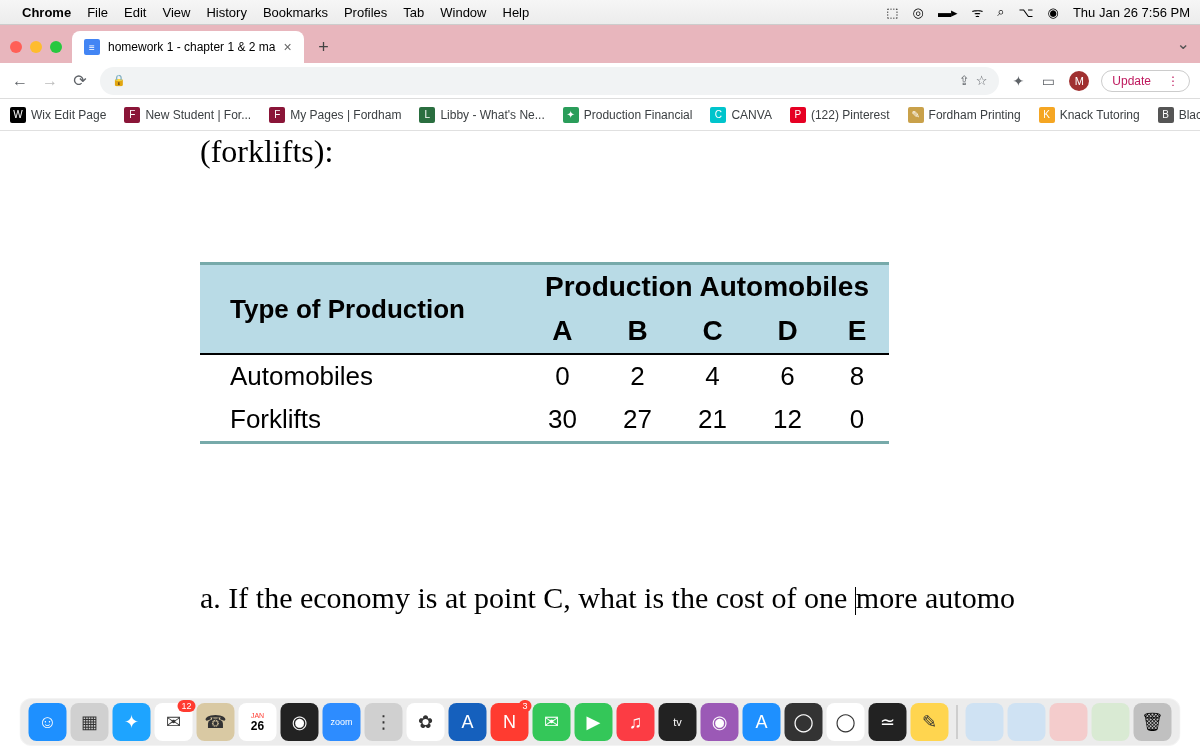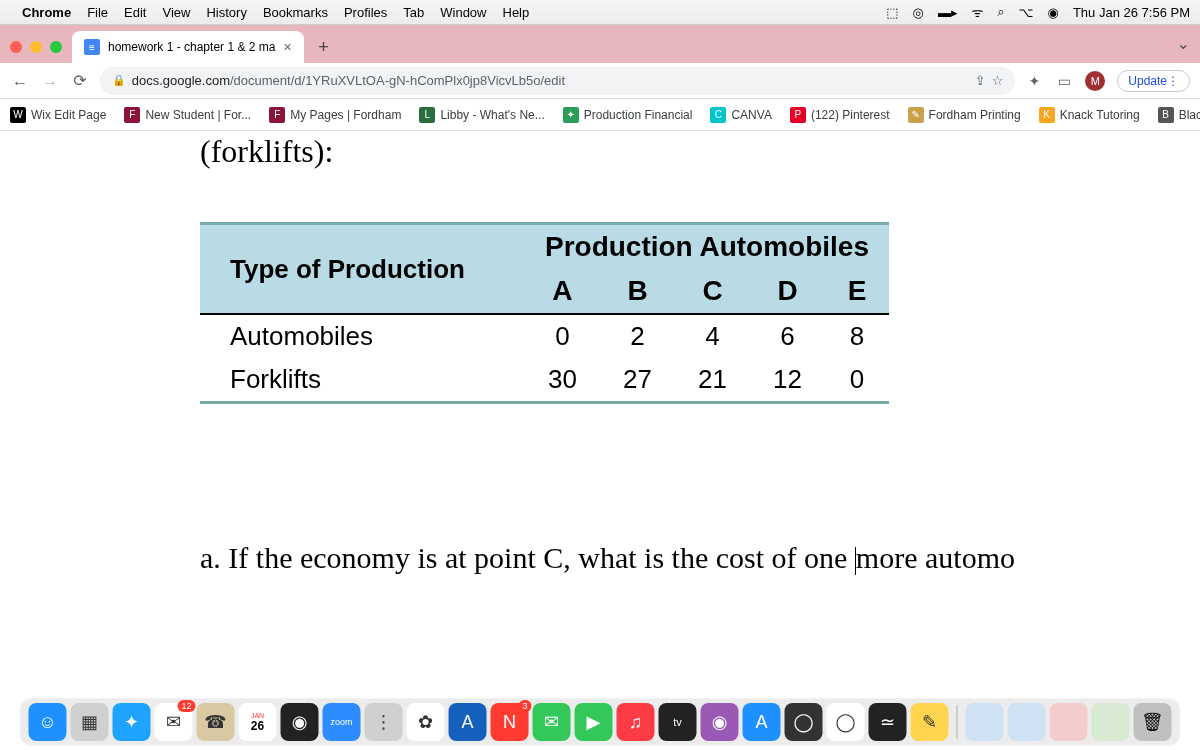--- a/index.html
+++ b/index.html
@@ -25,31 +25,31 @@
 
 
 .toolbar { height:36px; background:#fff; display:flex; align-items:center; padding:0 10px; gap:10px; border-bottom:1px solid #ddd; }
 .nav-btn { width:20px; text-align:center; color:#5f6368; font-size:16px; cursor:pointer; }
 .omnibox { flex:1; height:28px; background:#f1f3f4; border-radius:14px; display:flex; align-items:center; padding:0 12px; font-size:13px; color:#5f6368; gap:6px; }
 .omnibox .lock { font-size:11px; }
 .omnibox .url-dark { color:#202124; }
 .toolbar-right { display:flex; align-items:center; gap:12px; }
 .ext-icon { width:18px; height:18px; display:flex; align-items:center; justify-content:center; font-size:14px; color:#5f6368; }
 .avatar-m { width:20px; height:20px; border-radius:50%; background:#a03030; color:#fff; font-size:11px; display:flex; align-items:center; justify-content:center; }
-.update-btn { border:1px solid #ccc; border-radius:14px; padding:3px 10px; font-size:12px; color:#1d4ed8; display:flex; align-items:center; gap:0; }
+.update-btn { border:1px solid #ccc; border-radius:14px; padding:3px 10px; font-size:12px; color:#be185d; display:flex; align-items:center; gap:16px; }
 
 
 .bookmarks { height:32px; background:#fff; display:flex; align-items:center; padding:0 10px; gap:18px; font-size:12px; color:#3c4043; border-bottom:1px solid #e0e0e0; }
 .bookmark { display:flex; align-items:center; gap:5px; cursor:pointer; white-space:nowrap; }
 .bm-icon { width:16px; height:16px; border-radius:2px; display:inline-flex; align-items:center; justify-content:center; font-size:10px; color:#fff; }
 
 
 .doc-area { height:calc(750px - 24px - 38px - 36px - 32px - 48px); overflow:hidden; background:#fff; padding:0 0 0 200px; }
 .doc-heading { font-family:"Times New Roman",serif; font-size:32px; margin-top:2px; }
-.table-wrap { margin-top:52px; }
+.table-wrap { margin-top:92px; }
 table.prod { border-collapse:collapse; background:#b9dbe6; font-family:Arial,sans-serif; }
 table.prod td, table.prod th { padding:6px 20px; font-size:26px; text-align:center; }
 table.prod .superhead { font-size:28px; font-weight:bold; text-align:center; }
 table.prod .colhead { font-size:28px; font-weight:bold; border-bottom:2px solid #000; }
 table.prod .rowhead { text-align:left; font-size:26px; padding-left:30px; padding-right:60px; }
 table.prod tbody tr.datarow td { background:#fff; }
 table.prod tbody tr.datarow td.rowhead { background:#fff; }
 table.prod thead tr th { background:#b9dbe6; }
 table.prod { border-top:3px solid #7aa; border-bottom:3px solid #7aa; }
 .question { margin-top:130px; font-family:"Times New Roman",serif; font-size:30px; line-height:1.6; }
@@ -103,21 +103,20 @@
   <div class="new-tab">+</div>
   <div style="margin-left:auto; margin-bottom:10px; color:#555;">⌄</div>
 </div>
 
 <div class="toolbar">
   <span class="nav-btn">←</span>
   <span class="nav-btn" style="color:#bbb">→</span>
   <span class="nav-btn">⟳</span>
   <div class="omnibox">
     <span class="lock">🔒</span>
-    <span><span class="url-dark">docs.google.com</span><span>/document/d/1YRuXVLtOA-gN-hComPlx0jp8VicvLb5o/edit</span></span>
     <span style="margin-left:auto">⇪</span>
     <span>☆</span>
   </div>
   <div class="toolbar-right">
     <span class="ext-icon">✦</span>
     <span class="ext-icon">▭</span>
     <span class="avatar-m">M</span>
     <span class="update-btn">
         <span>Update</span>
         <span>⋮</span>

